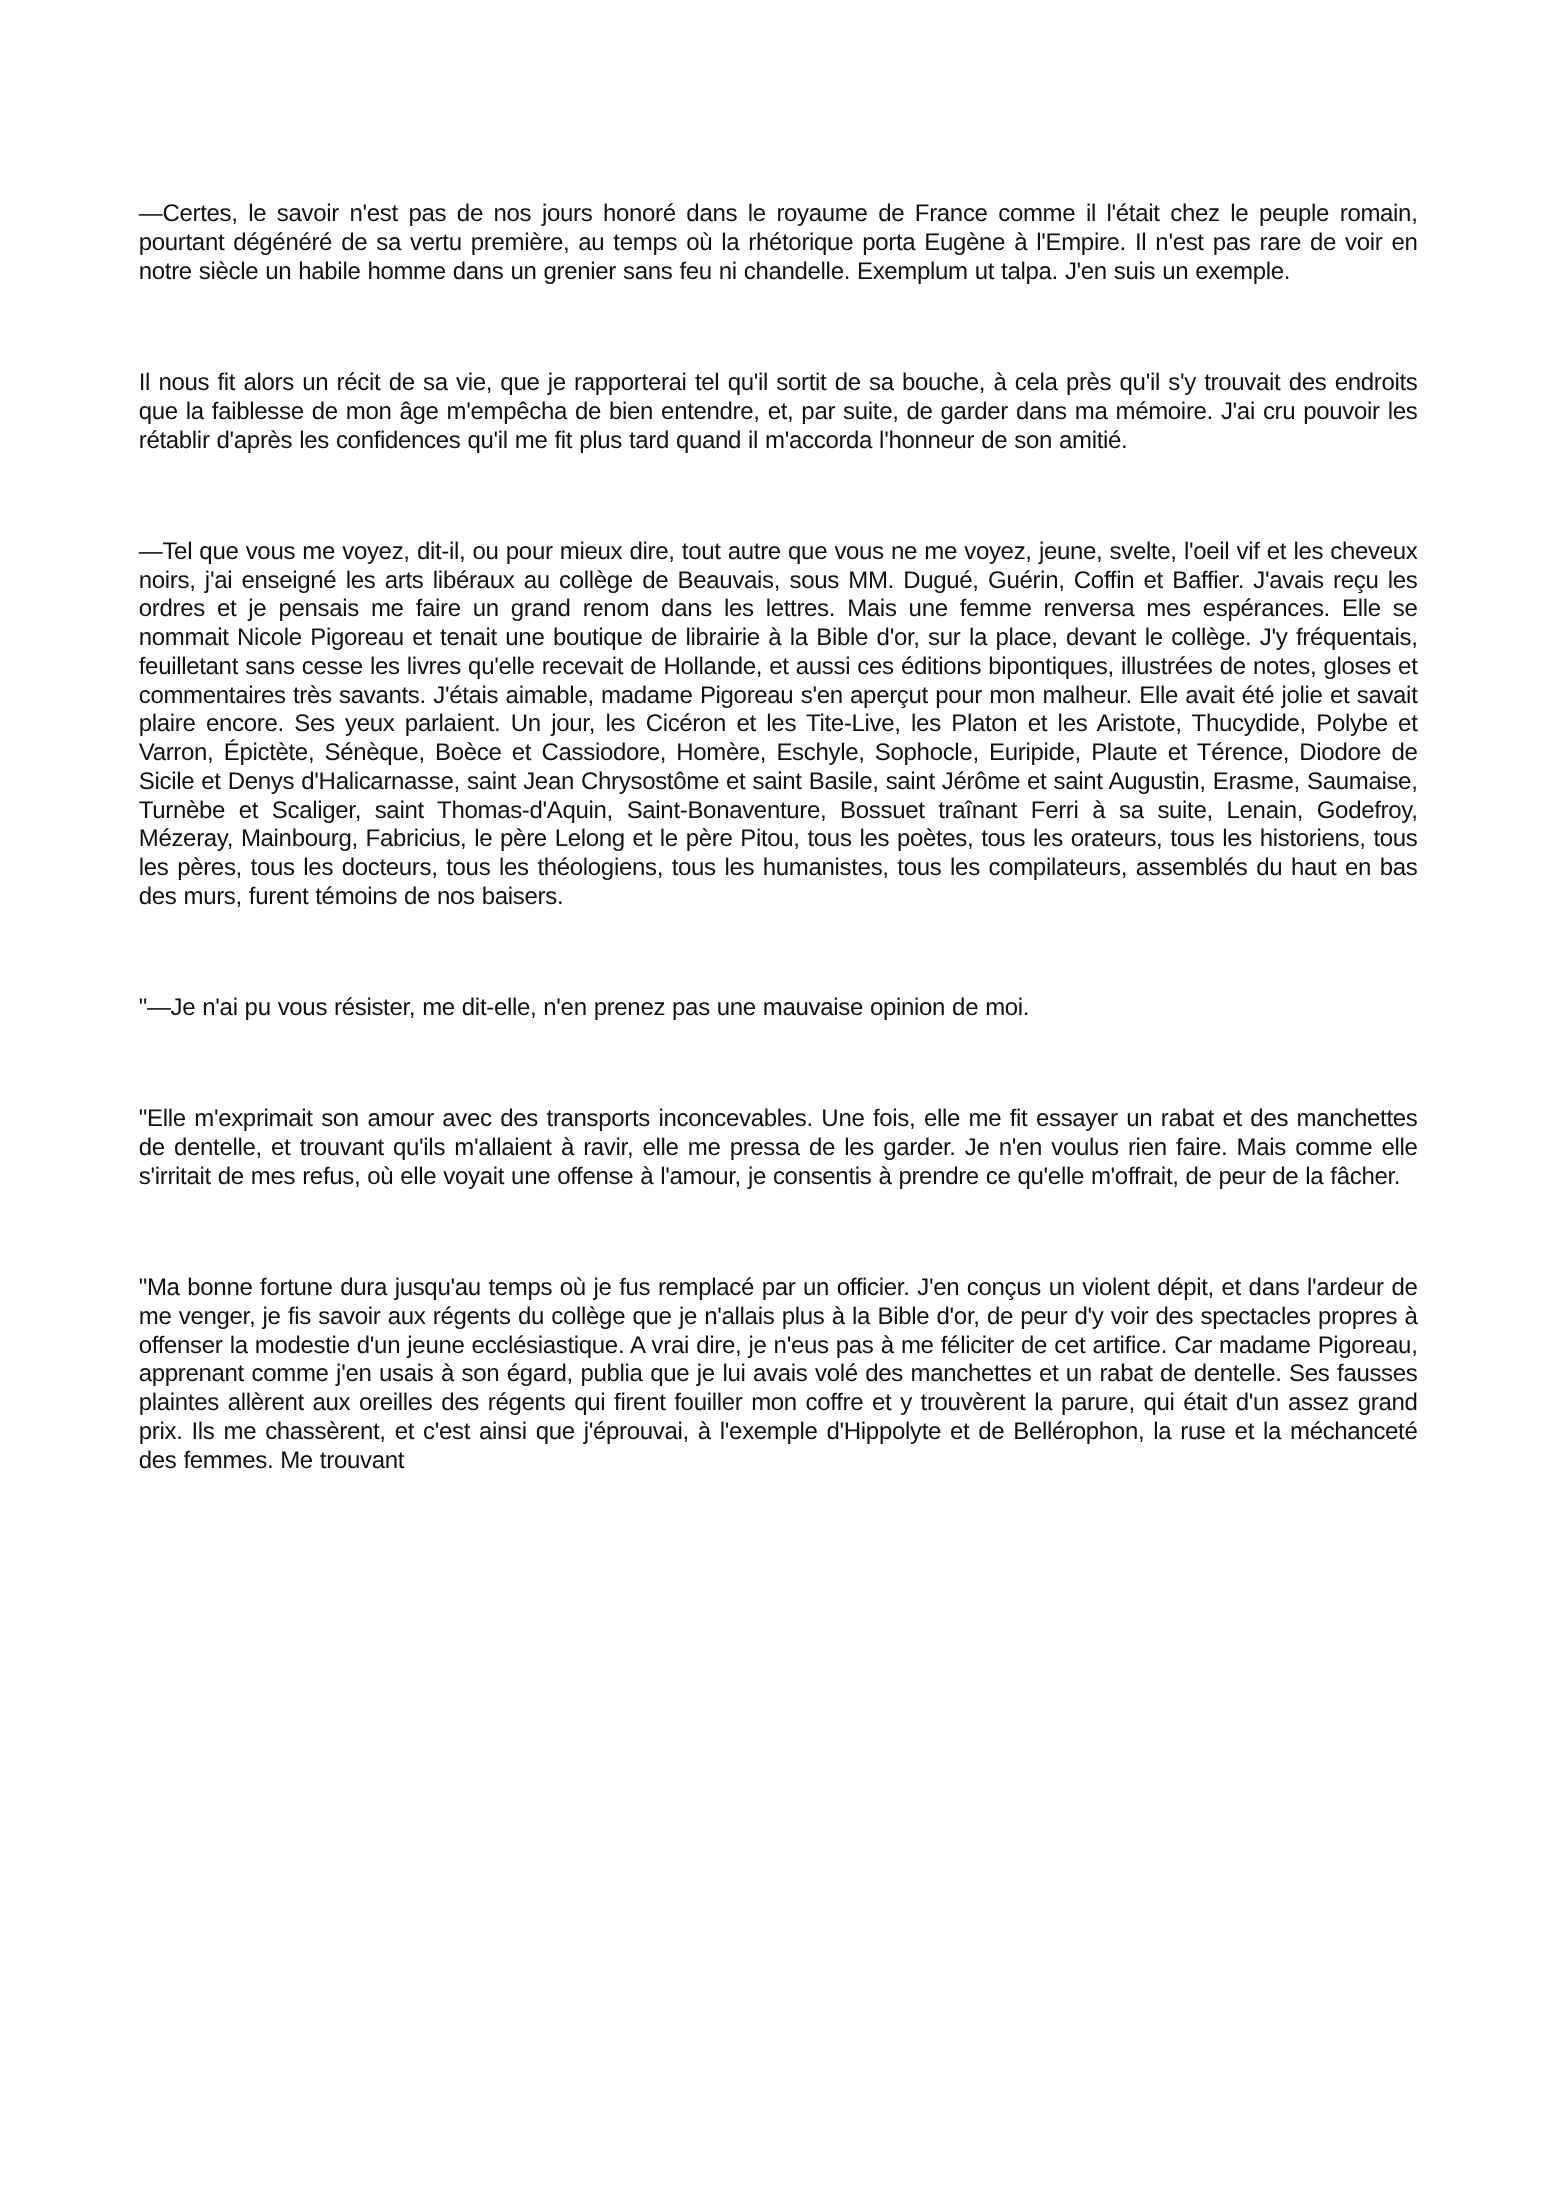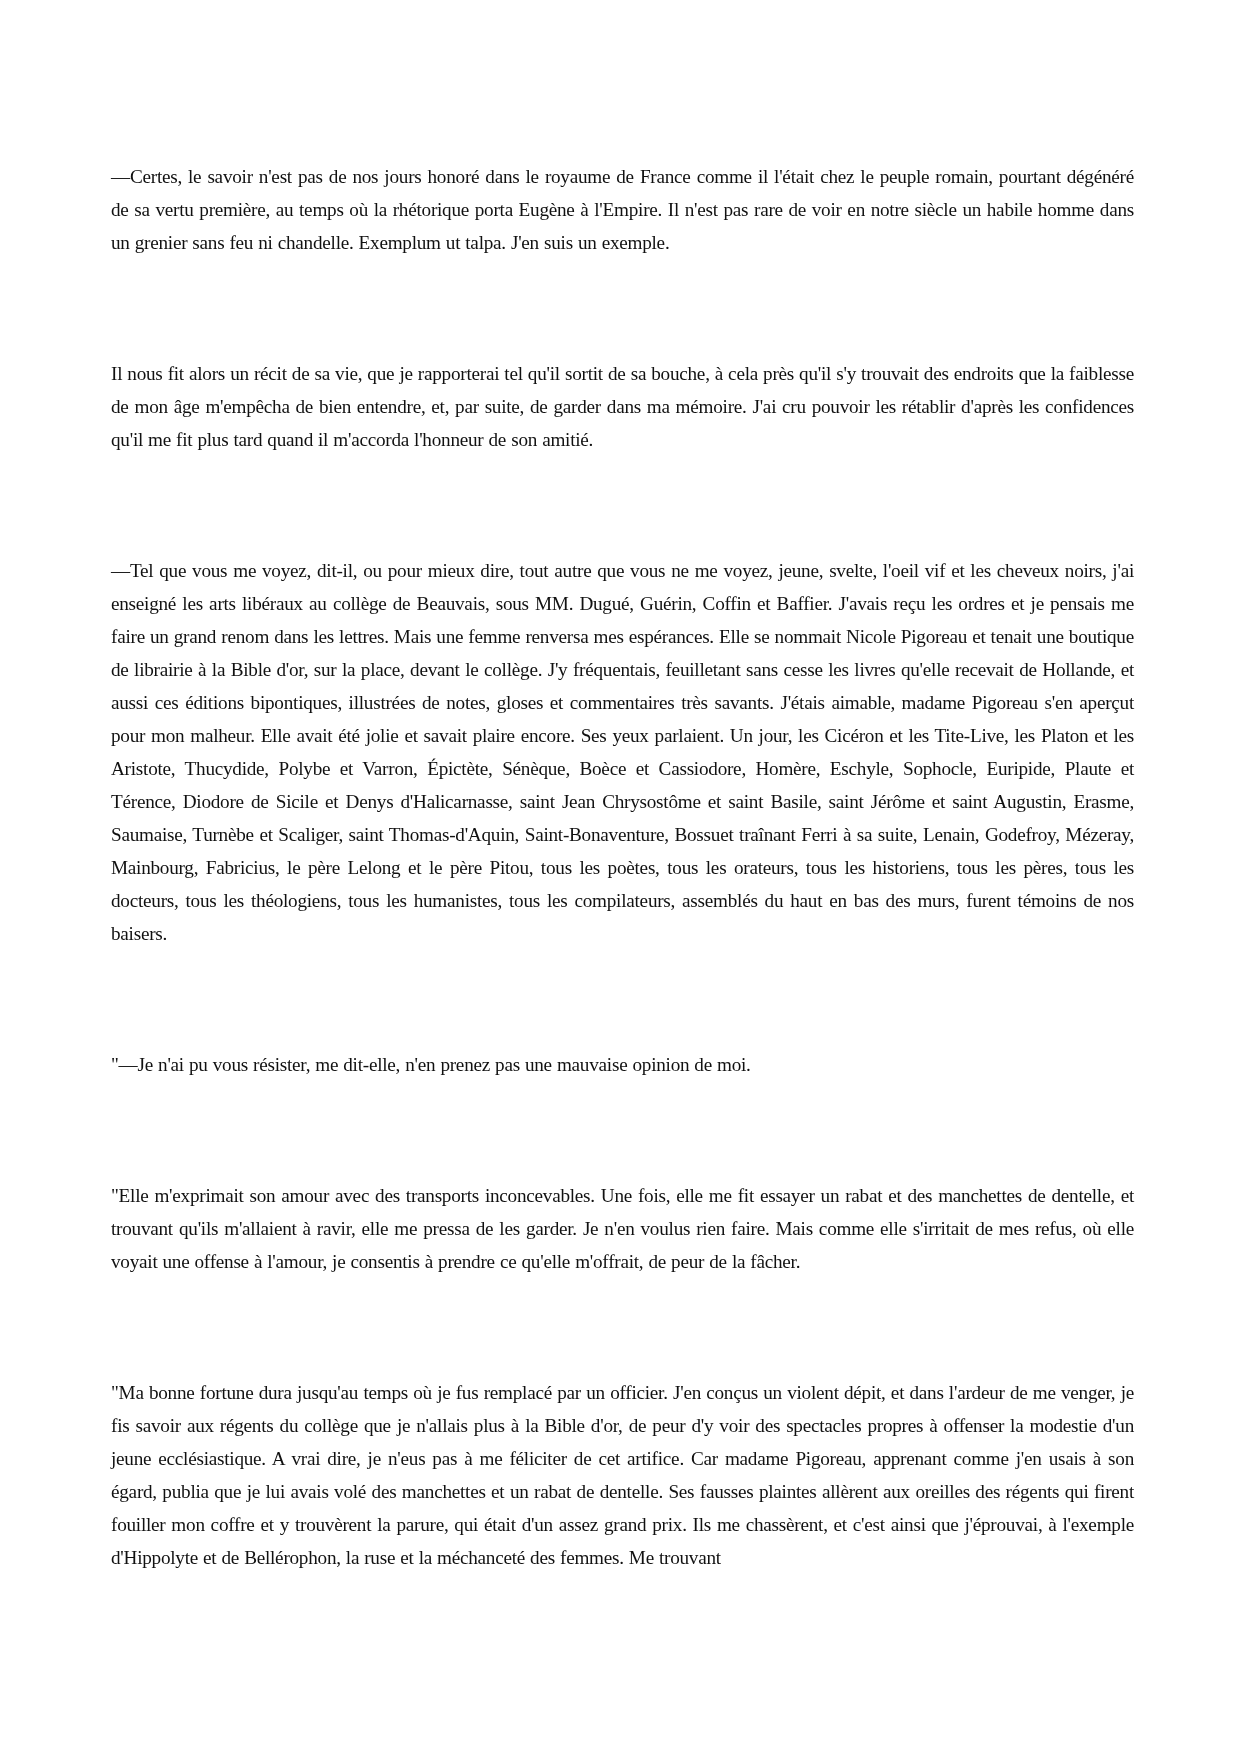--- a/index.html
+++ b/index.html
@@ -11,34 +11,34 @@
       width: 1242px;
       height: 1755px;
       overflow: hidden;
       position: relative;
     }
     .page {
       position: absolute;
       left: 111px;
       top: 160px;
       width: 1023px;
-      font-family: Liberation Serif, serif;
+      font-family: Liberation Sans, sans-serif;
       font-size: 19.2px;
-      line-height: 33px;
+      line-height: 23px;
       color: #111111;
       letter-spacing: -0.25px;
       word-spacing: 0.5px;
     }
     .para {
       margin: 0;
       text-align: justify;
       text-align-last: left;
     }
     .para + .para {
-      margin-top: 98px;
+      margin-top: 66px;
     }
   </style>
 </head>
 <body>
 
 <div class="page">
   <p class="para">—Certes, le savoir n'est pas de nos jours honoré dans le royaume de France comme il l'était chez le peuple romain, pourtant dégénéré de sa vertu première, au temps où la rhétorique porta Eugène à l'Empire. Il n'est pas rare de voir en notre siècle un habile homme dans un grenier sans feu ni chandelle. Exemplum ut talpa. J'en suis un exemple.</p>
   <p class="para">Il nous fit alors un récit de sa vie, que je rapporterai tel qu'il sortit de sa bouche, à cela près qu'il s'y trouvait des endroits que la faiblesse de mon âge m'empêcha de bien entendre, et, par suite, de garder dans ma mémoire. J'ai cru pouvoir les rétablir d'après les confidences qu'il me fit plus tard quand il m'accorda l'honneur de son amitié.</p>
   <p class="para">—Tel que vous me voyez, dit-il, ou pour mieux dire, tout autre que vous ne me voyez, jeune, svelte, l'oeil vif et les cheveux noirs, j'ai enseigné les arts libéraux au collège de Beauvais, sous MM. Dugué, Guérin, Coffin et Baffier. J'avais reçu les ordres et je pensais me faire un grand renom dans les lettres. Mais une femme renversa mes espérances. Elle se nommait Nicole Pigoreau et tenait une boutique de librairie à la Bible d'or, sur la place, devant le collège. J'y fréquentais, feuilletant sans cesse les livres qu'elle recevait de Hollande, et aussi ces éditions bipontiques, illustrées de notes, gloses et commentaires très savants. J'étais aimable, madame Pigoreau s'en aperçut pour mon malheur. Elle avait été jolie et savait plaire encore. Ses yeux parlaient. Un jour, les Cicéron et les Tite-Live, les Platon et les Aristote, Thucydide, Polybe et Varron, Épictète, Sénèque, Boèce et Cassiodore, Homère, Eschyle, Sophocle, Euripide, Plaute et Térence, Diodore de Sicile et Denys d'Halicarnasse, saint Jean Chrysostôme et saint Basile, saint Jérôme et saint Augustin, Erasme, Saumaise, Turnèbe et Scaliger, saint Thomas-d'Aquin, Saint-Bonaventure, Bossuet traînant Ferri à sa suite, Lenain, Godefroy, Mézeray, Mainbourg, Fabricius, le père Lelong et le père Pitou, tous les poètes, tous les orateurs, tous les historiens, tous les pères, tous les docteurs, tous les théologiens, tous les humanistes, tous les compilateurs, assemblés du haut en bas des murs, furent témoins de nos baisers.</p>
   <p class="para">"—Je n'ai pu vous résister, me dit-elle, n'en prenez pas une mauvaise opinion de moi.</p>

